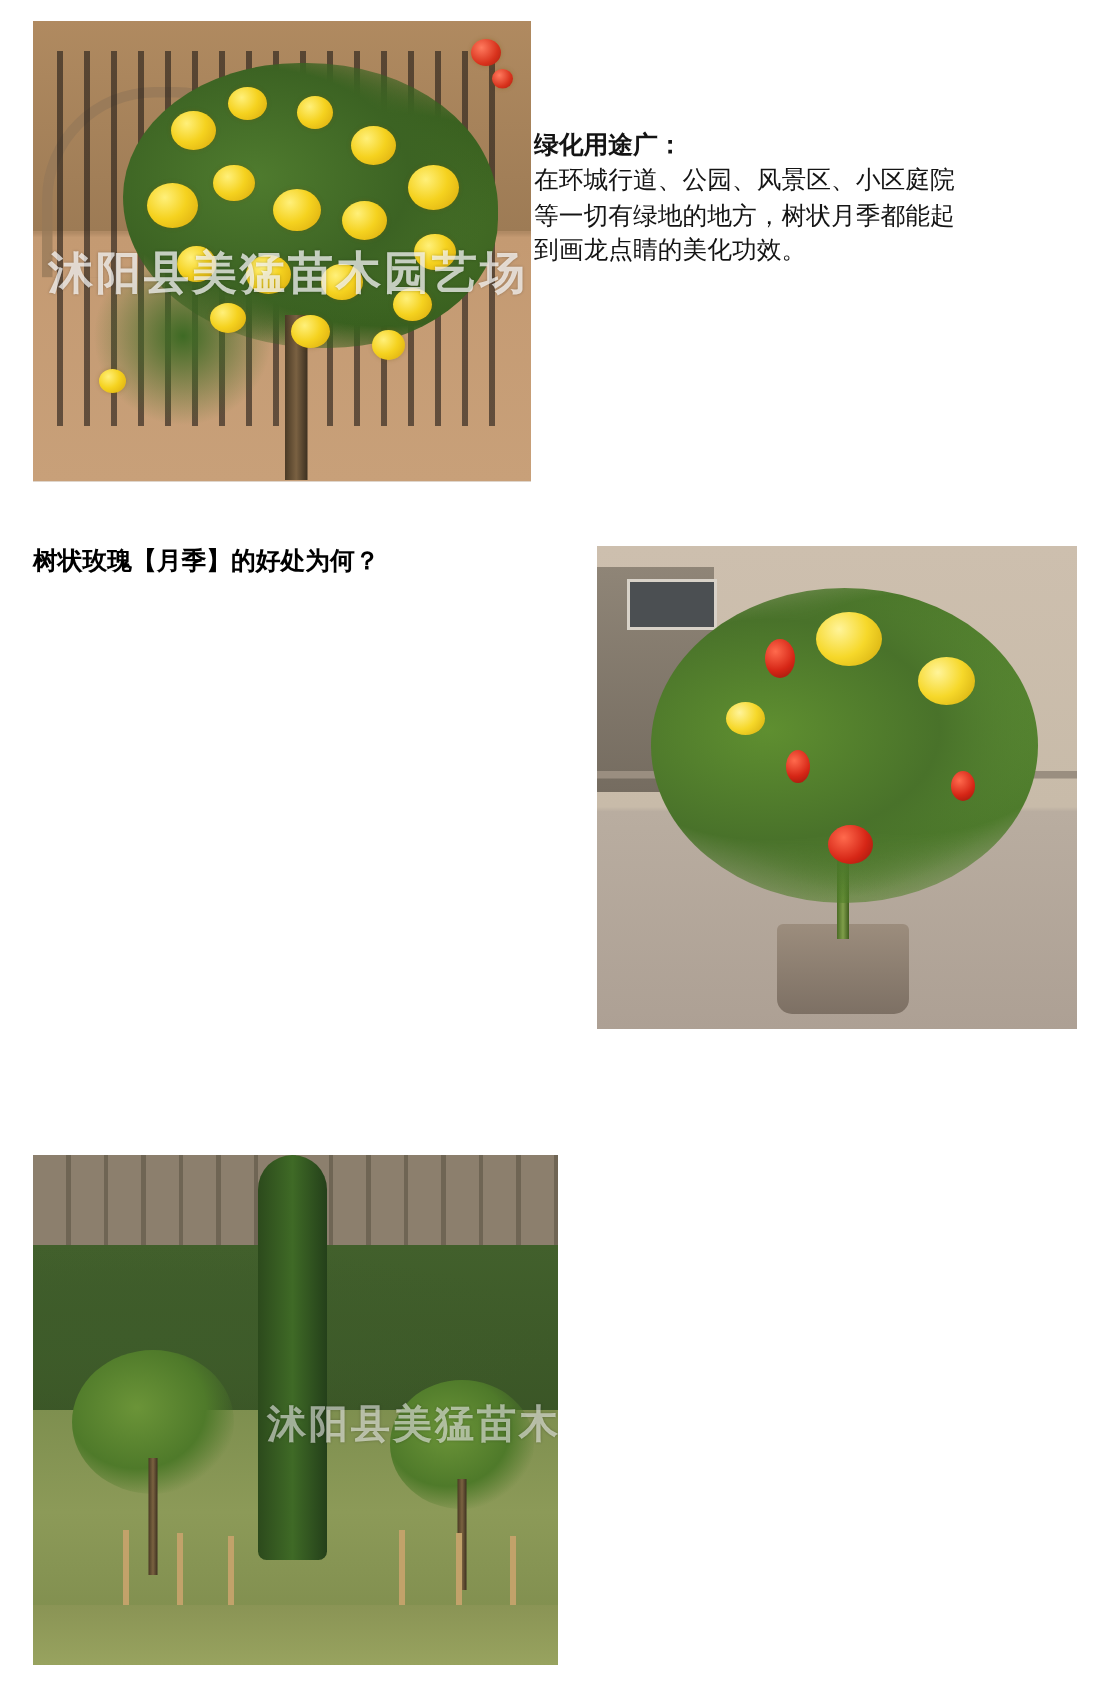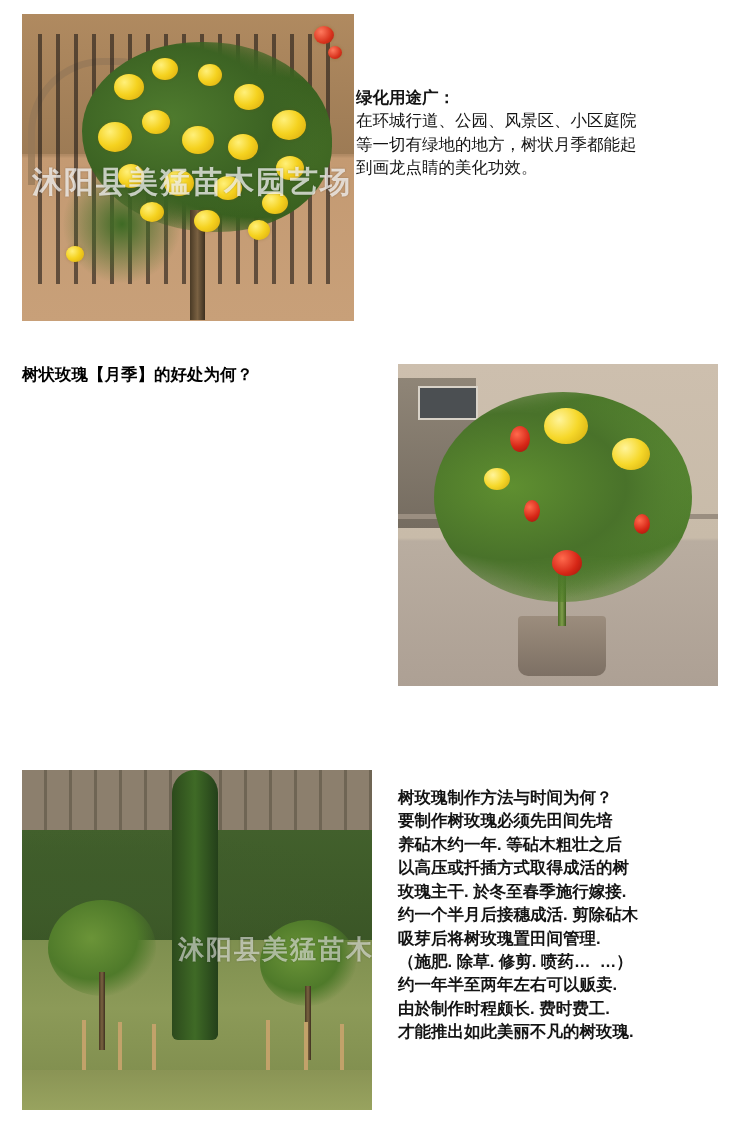--- a/index.html
+++ b/index.html
@@ -324,27 +324,14 @@
     <div class="layer fence" style="left:96px;top:252px;height:48px;"></div>
     <div class="layer fence" style="left:130px;top:254px;height:46px;"></div>
     <div class="layer fence" style="left:244px;top:250px;height:50px;"></div>
     <div class="layer fence" style="left:282px;top:252px;height:48px;"></div>
     <div class="layer fence" style="left:318px;top:254px;height:46px;"></div>
     <div class="layer path"></div>
 
     <div class="wm wm-dark" style="left:156px;top:162px;font-size:26px;">沭阳县美猛苗木园艺场</div>
   </div>
 
-  <div class="block" id="t4">
-    <div class="text-block text-bold">树玫瑰制作方法与时间为何？
-要制作树玫瑰必须先田间先培
-养砧木约一年. 等砧木粗壮之后
-以高压或扦插方式取得成活的树
-玫瑰主干. 於冬至春季施行嫁接.
-约一个半月后接穗成活. 剪除砧木
-吸芽后将树玫瑰置田间管理.
-（施肥. 除草. 修剪. 喷药…  …）
-约一年半至两年左右可以贩卖.
-由於制作时程颇长. 费时费工.
-才能推出如此美丽不凡的树玫瑰.</div>
-  </div>
 
 </div>
 
 </body></html>

